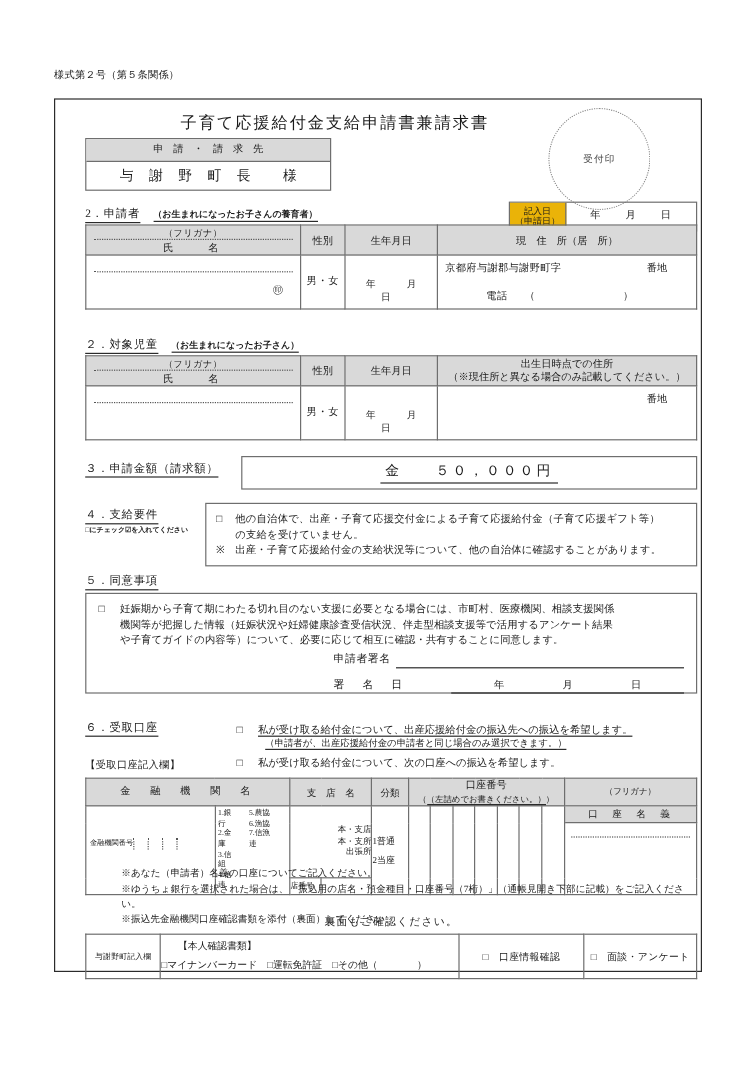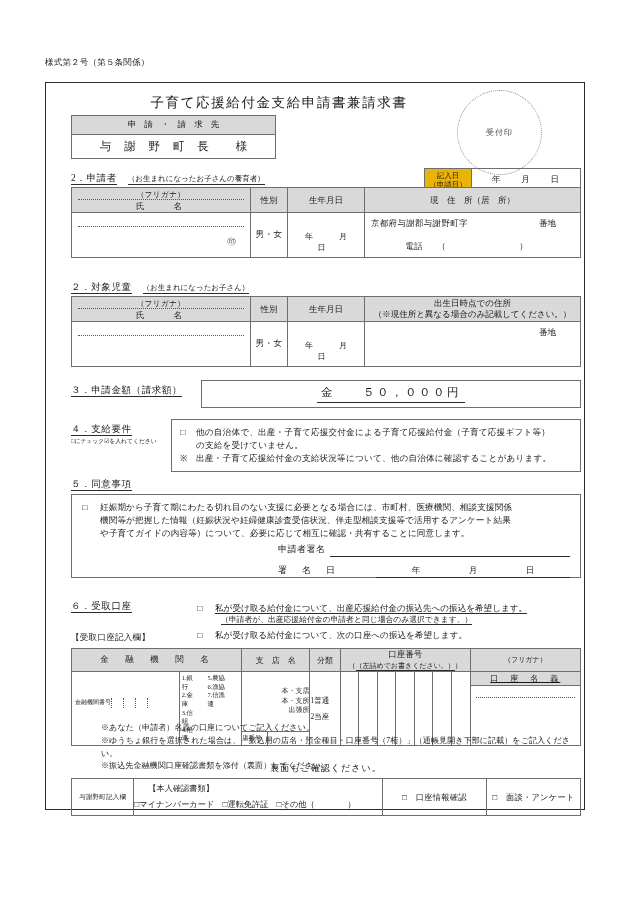--- a/index.html
+++ b/index.html
@@ -96,20 +96,21 @@
     letter-spacing: 0.6px;
     white-space: nowrap;
   }
   .sec-head .u {
     border-bottom: 0.9px solid #2b2b2b;
     padding-bottom: 1px;
   }
   .sec-sub {
     font-size: 7.5px;
     letter-spacing: 0px;
+    font-weight: bold;
   }
 
   
   .rec-date {
     position: absolute;
     left: 375px; top: 82px;
     width: 157px;
     border: 1px solid #6e6e6e;
     box-sizing: border-box;
     display: flex;
@@ -637,21 +638,21 @@
           <div>1普通</div>
           <div>2当座</div>
         </td>
         <td rowspan="3" style="width:18px;"></td>
         <td rowspan="3" style="width:18px;"></td>
         <td rowspan="3" style="width:18px;"></td>
         <td rowspan="3" style="width:18px;"></td>
         <td rowspan="3" style="width:18px;"></td>
         <td rowspan="3" style="width:18px;"></td>
         <td rowspan="3" style="width:18px;"></td>
-        <td class="hd meigi-lbl" style="height:13px;text-decoration:underline;">口　座　名　義</td>
+        <td class="hd meigi-lbl" style="height:13px;">口　座　名　義</td>
       </tr>
       <tr>
         <td rowspan="2" class="meigi-body" style="height:28px;">
           <div class="dotline"></div>
         </td>
       </tr>
       <tr>
         <td class="tenno" style="width:26px; height:13px;">店番号</td>
         <td style="width:42px;"></td>
       </tr>

